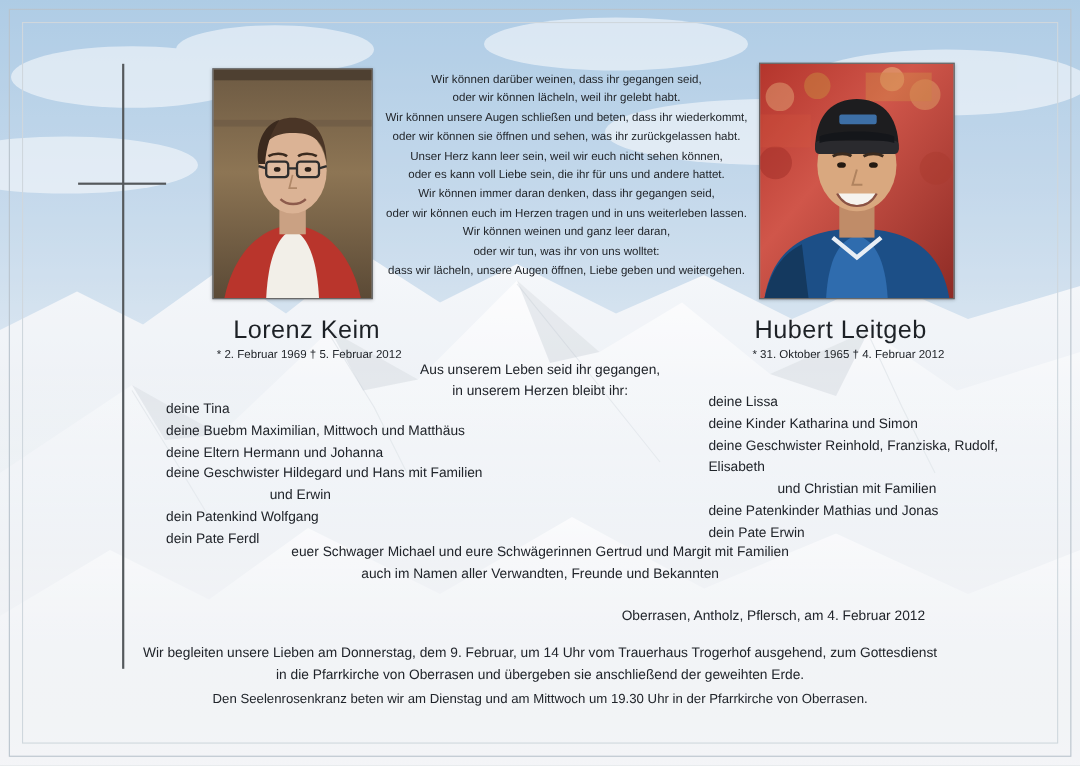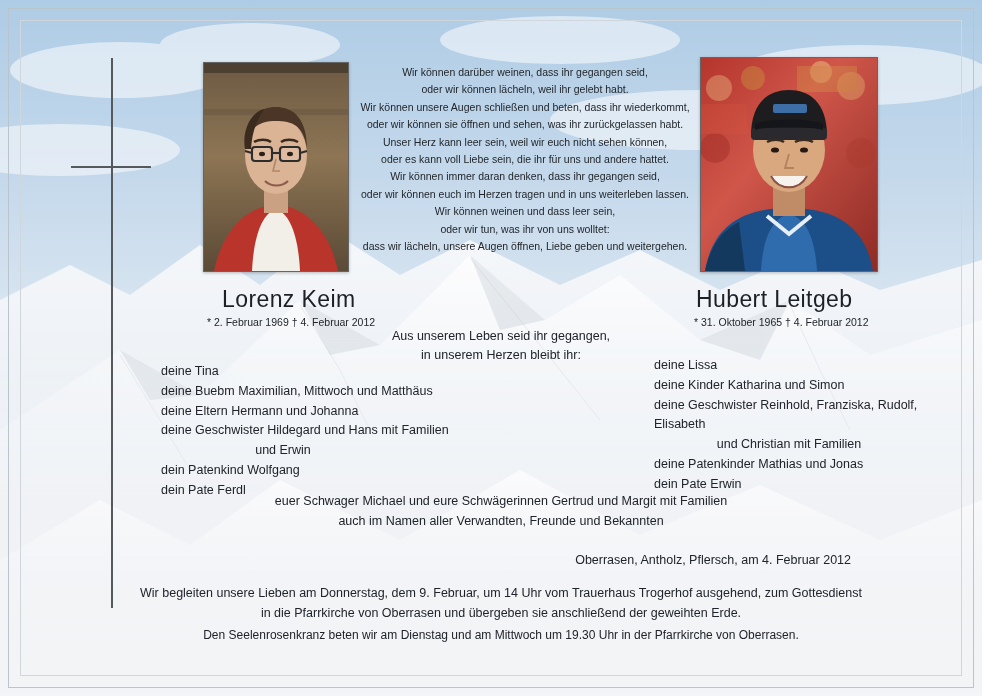--- a/index.html
+++ b/index.html
@@ -79,21 +79,20 @@
     background: #55595c;
   }
 
   
   .content {
     position: relative;
     z-index: 3;
     width: 922px;
     height: 696px;
     color: #20242a;
-    margin-left: 10px;
   }
 
   .photo {
     position: absolute;
     border: 1px solid rgba(60,60,60,.45);
     box-shadow: 0 1px 3px rgba(0,0,0,.25);
     overflow: hidden;
     background: #888;
   }
   .photo-left  { left: 193px; top: 62px; width: 144px; height: 208px; }
@@ -367,27 +366,27 @@
 
     <div class="poem">
       <div>Wir können darüber weinen, dass ihr gegangen seid,</div>
       <div>oder wir können lächeln, weil ihr gelebt habt.</div>
       <div>Wir können unsere Augen schließen und beten, dass ihr wiederkommt,</div>
       <div>oder wir können sie öffnen und sehen, was ihr zurückgelassen habt.</div>
       <div>Unser Herz kann leer sein, weil wir euch nicht sehen können,</div>
       <div>oder es kann voll Liebe sein, die ihr für uns und andere hattet.</div>
       <div>Wir können immer daran denken, dass ihr gegangen seid,</div>
       <div>oder wir können euch im Herzen tragen und in uns weiterleben lassen.</div>
-      <div>Wir können weinen und dass leer sein,</div>
+      <div>Wir können weinen und ganz leer daran,</div>
       <div>oder wir tun, was ihr von uns wolltet:</div>
       <div>dass wir lächeln, unsere Augen öffnen, Liebe geben und weitergehen.</div>
     </div>
 
     <div class="name name-left">Lorenz Keim</div>
-    <div class="dates dates-left">* 2. Februar 1969   † 4. Februar 2012</div>
+    <div class="dates dates-left">* 2. Februar 1969   † 5. Februar 2012</div>
 
     <div class="name name-right">Hubert Leitgeb</div>
     <div class="dates dates-right">* 31. Oktober 1965   † 4. Februar 2012</div>
 
     <div class="intro">
       <div>Aus unserem Leben seid ihr gegangen,</div>
       <div>in unserem Herzen bleibt ihr:</div>
     </div>
 
     <div class="col col-left">

